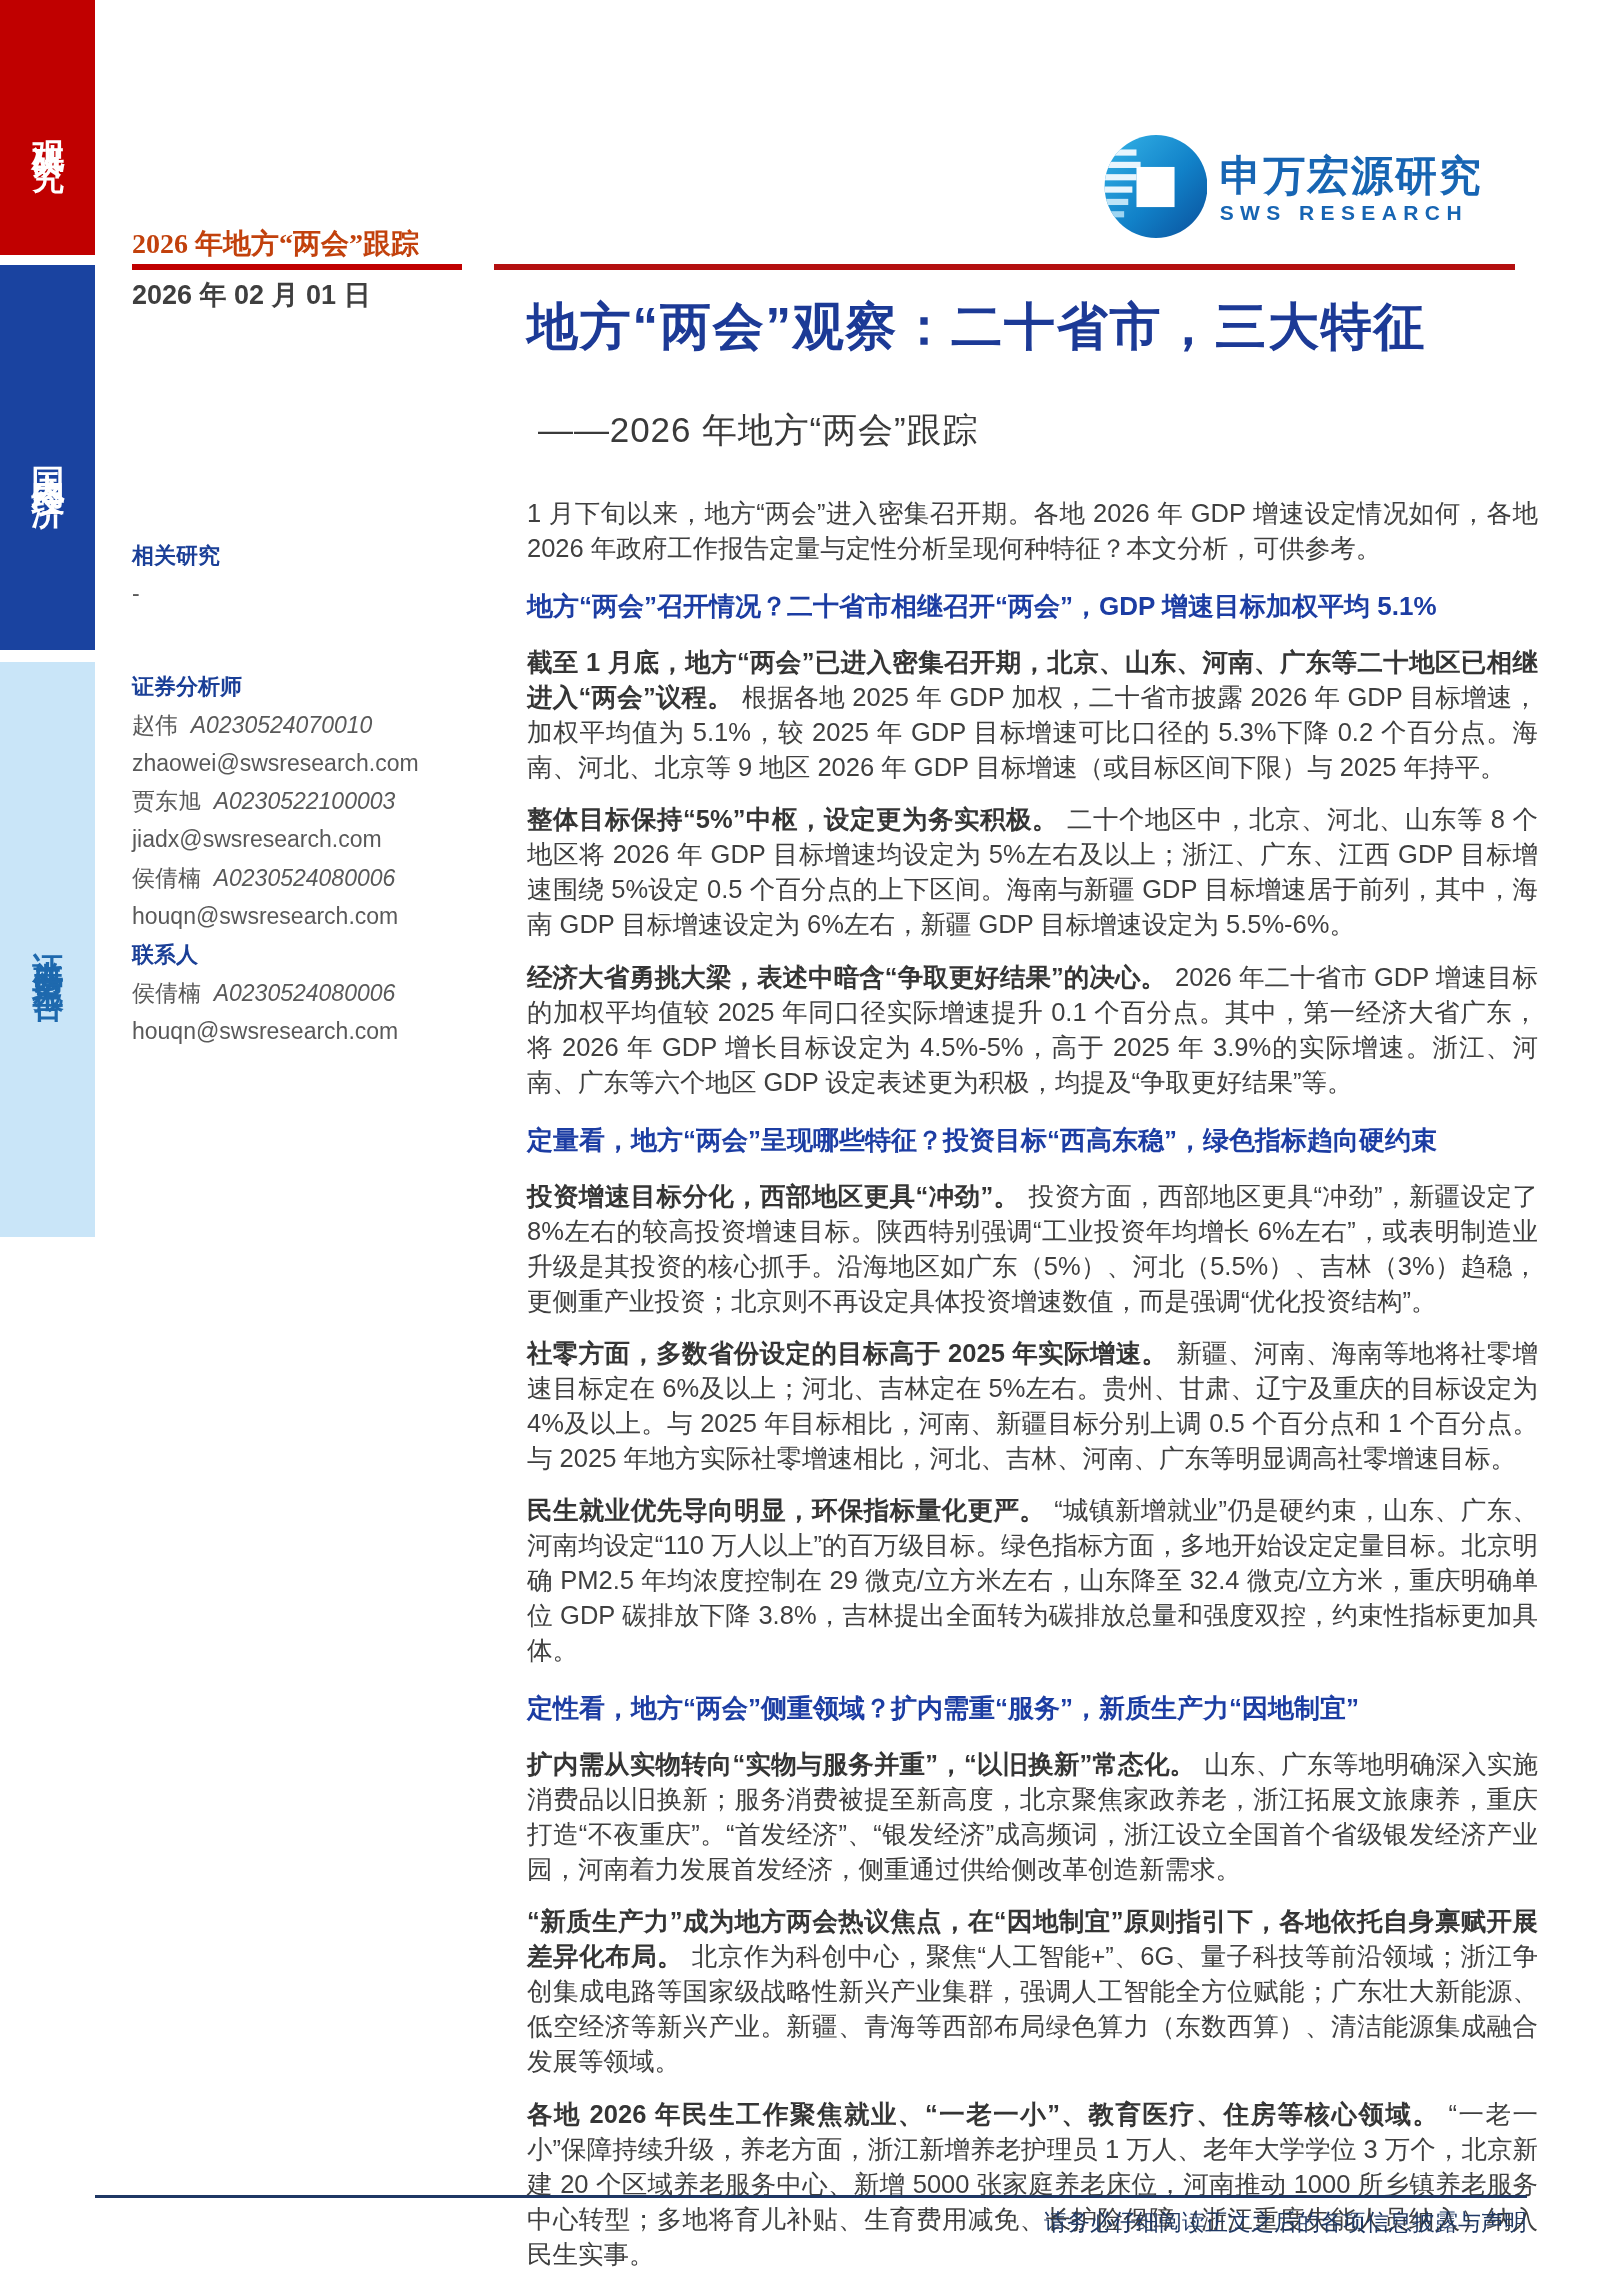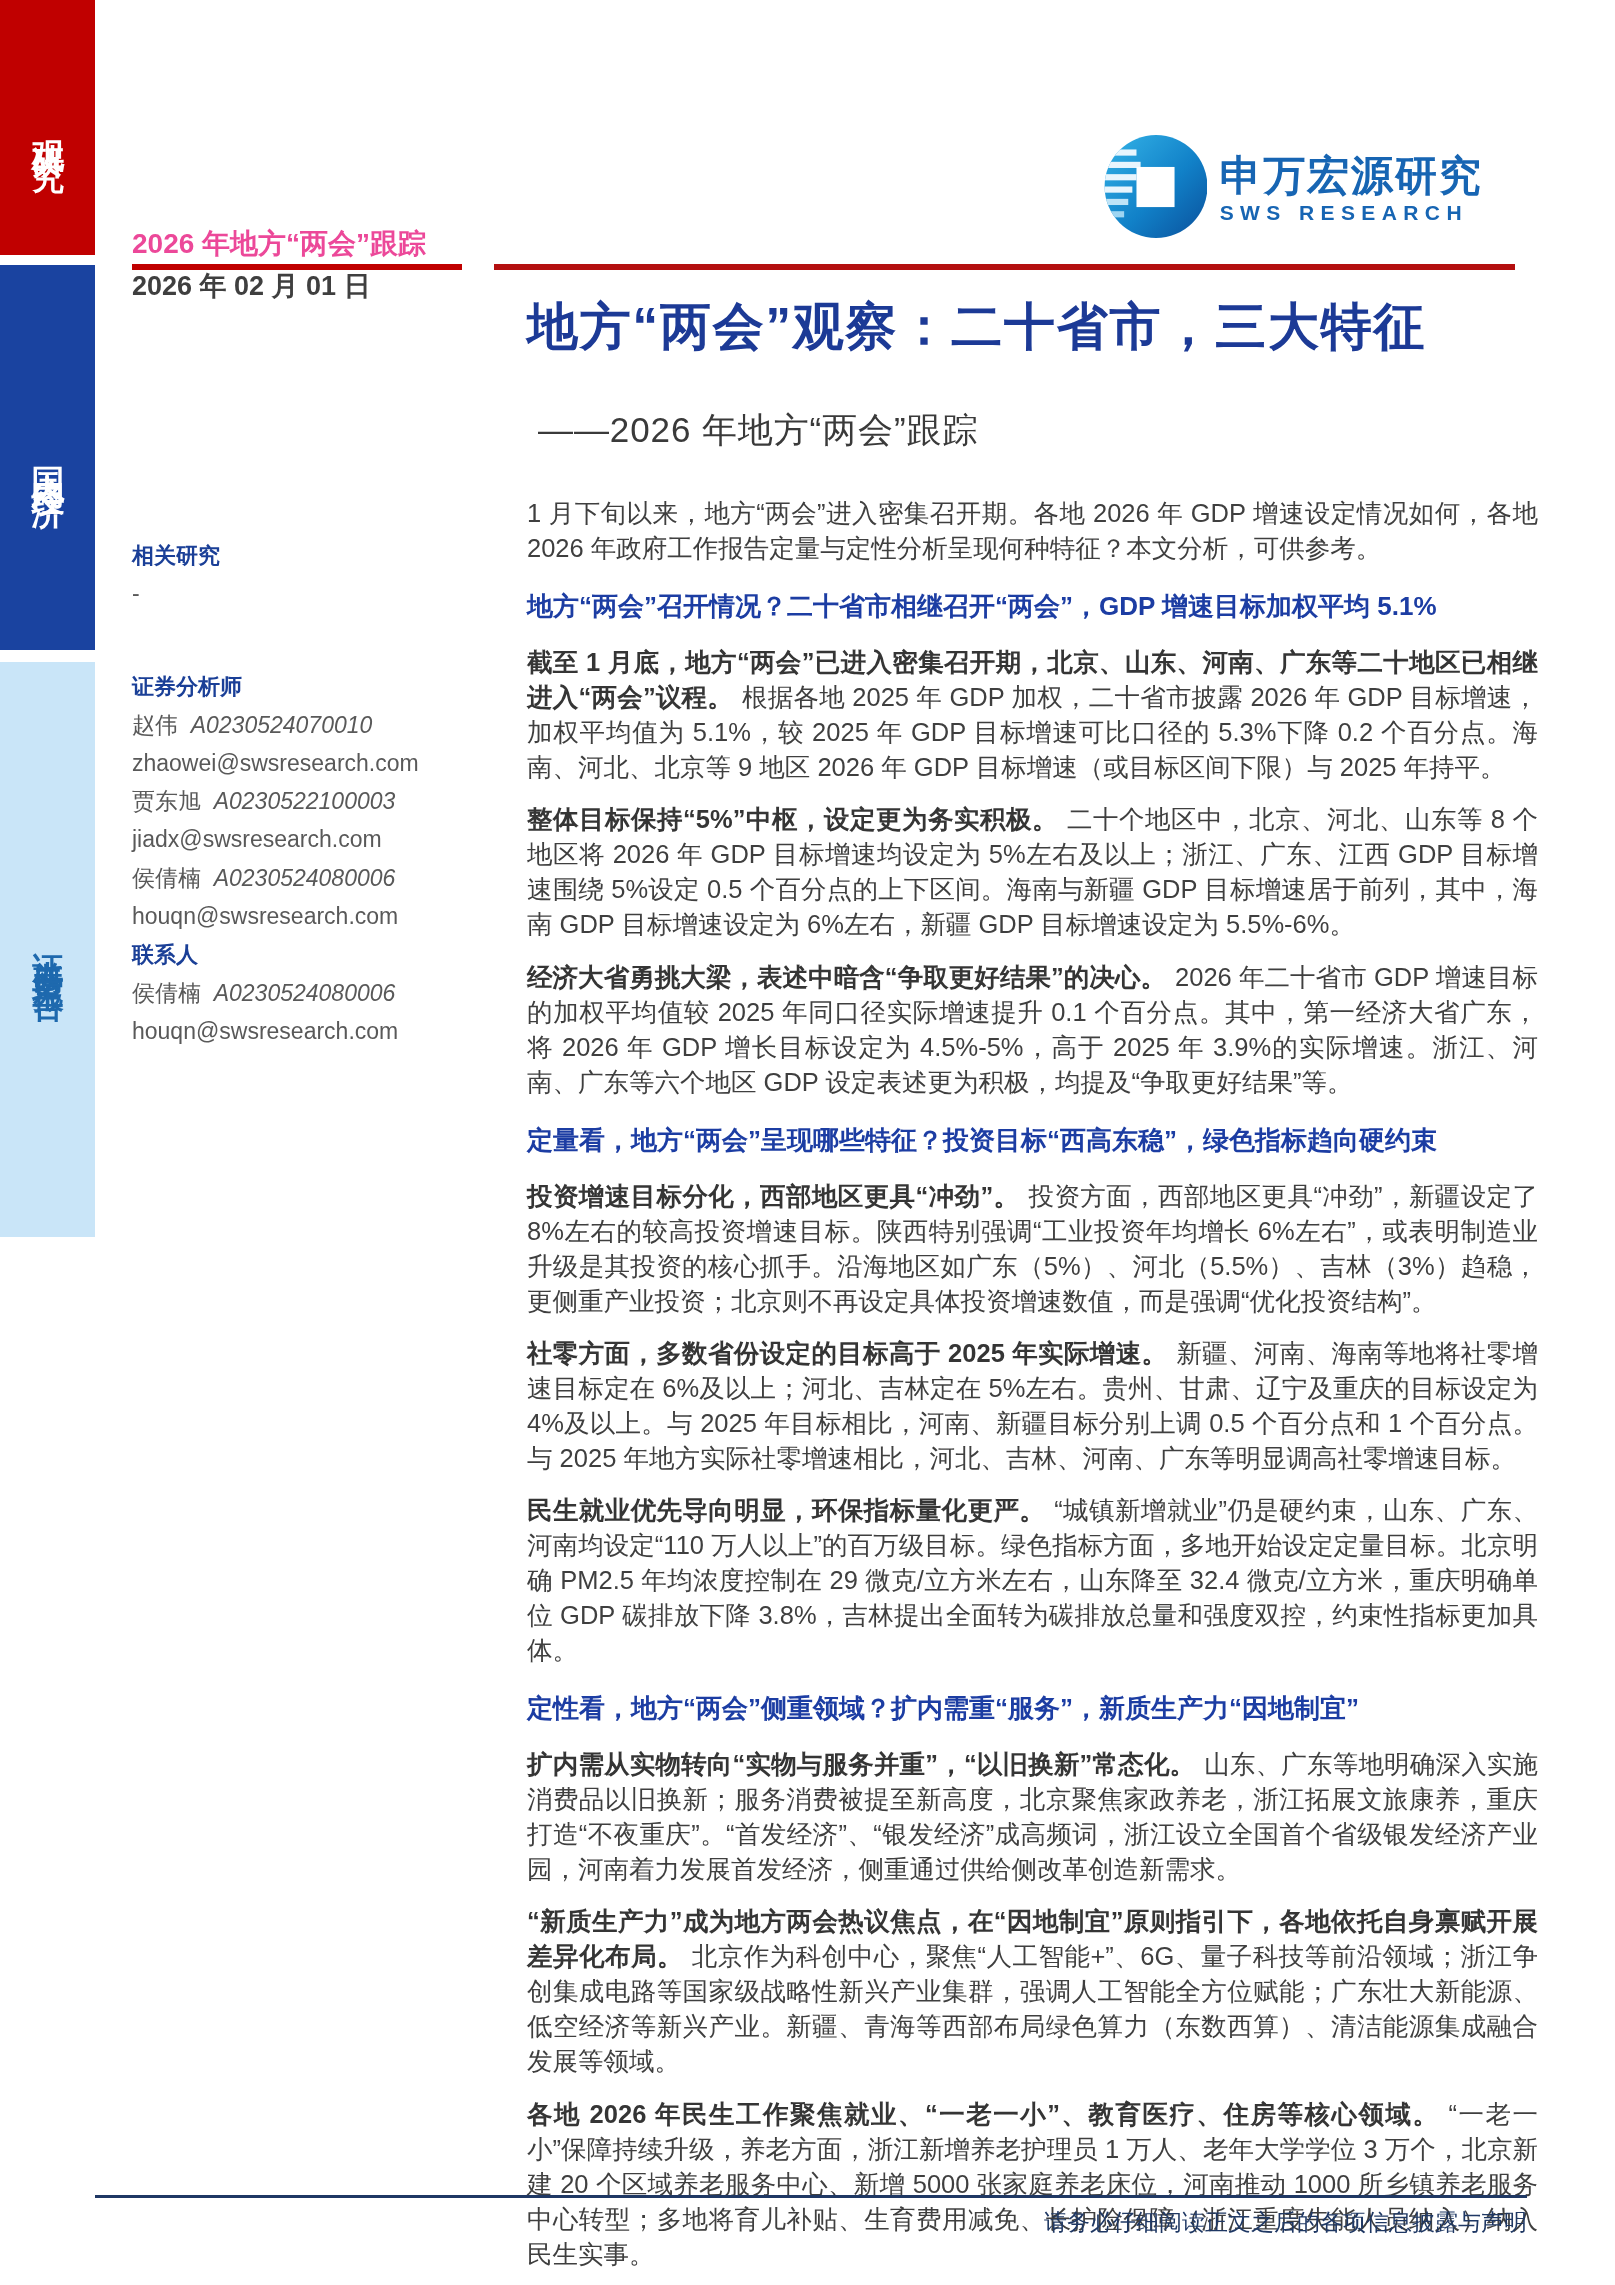--- a/index.html
+++ b/index.html
@@ -11,24 +11,24 @@
   .vband { position:absolute; left:0; width:95px; display:flex; align-items:center; justify-content:center; }
   .vband-text { writing-mode:vertical-rl; text-orientation:upright; font-weight:bold; font-size:33px; letter-spacing:9px; }
   .band-red { top:0; height:255px; background:#c00000; }
   .band-red .vband-text { color:#ffffff; }
   .band-blue { top:265px; height:385px; background:#1a43a0; }
   .band-blue .vband-text { color:#ffffff; }
   .band-lblue { top:662px; height:575px; background:#c9e5f8; }
   .band-lblue .vband-text { color:#1e69ae; font-size:31px; letter-spacing:7.3px; }
 
   
-  .series-title { position:absolute; left:132px; top:225px; font-size:28px; font-weight:bold; color:#ec4899; }
+  .series-title { position:absolute; left:132px; top:225px; font-size:28px; font-weight:bold; color:#c2410c;font-family:Liberation Serif, serif; }
   .rule-left  { position:absolute; left:132px; top:264px; width:330px; height:6.4px; background:#c00000; }
   .rule-right { position:absolute; left:494px; top:264px; width:1021px; height:6.4px; background:#b40f0f; }
-  .report-date { position:absolute; left:132px; top:268px; font-size:27px; font-weight:bold; color:#3f3f3f; }
+  .report-date { position:absolute; left:132px; top:277px; font-size:27px; font-weight:bold; color:#3f3f3f; }
 
   
   .logo { position:absolute; left:1103px; top:133px; display:flex; align-items:flex-start; }
   .logo-mark { width:104px; height:107px; }
   .logo-text { margin-left:12.7px; padding-top:12.7px; }
   .logo-name { font-size:42px; font-weight:bold; color:#1765b3; letter-spacing:1.8px; line-height:44px;margin-top:8px; }
   .logo-sub  { font-size:21px; font-weight:bold; color:#1765b3; letter-spacing:6.4px; margin-top:3.6px; }
 
   
   .left-panel { position:absolute; left:132px; top:540px; width:345px; }

